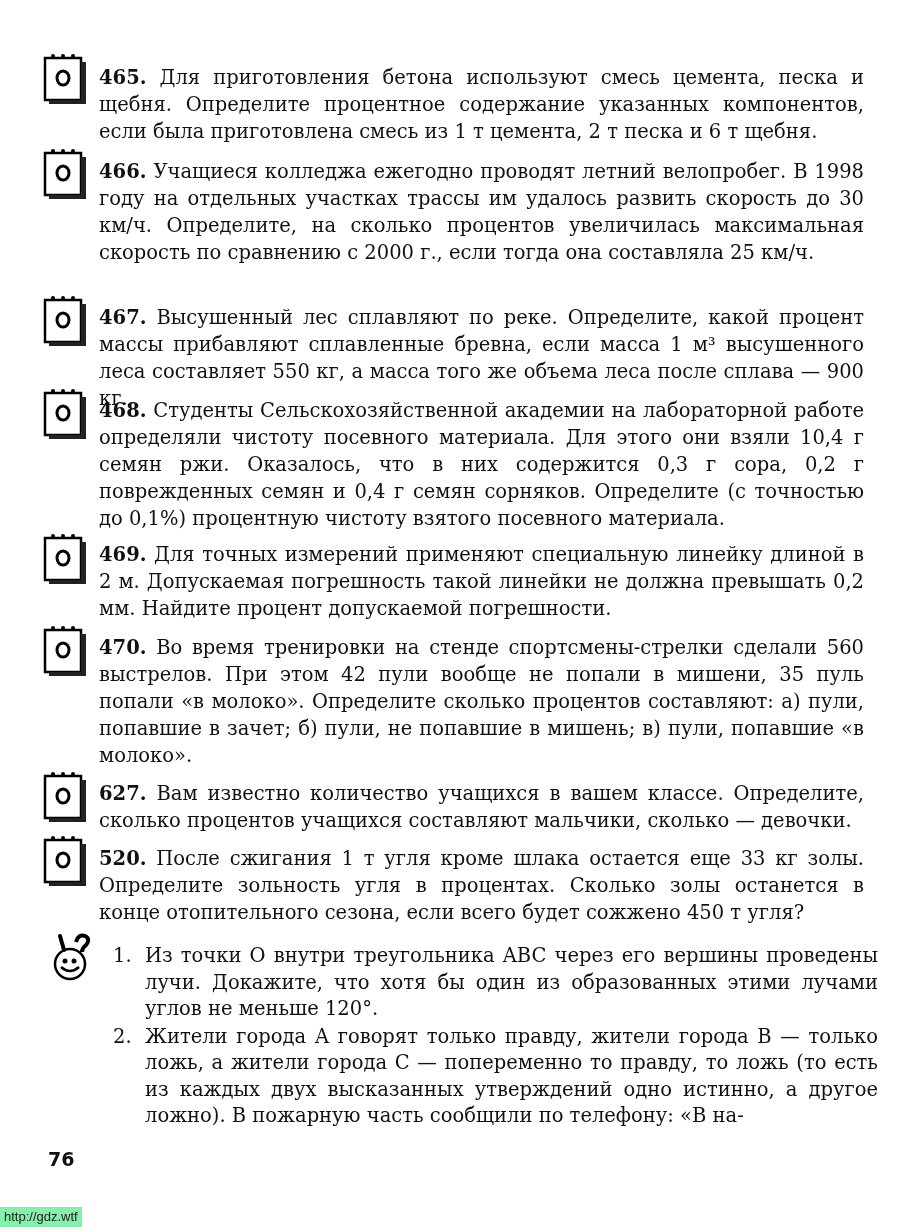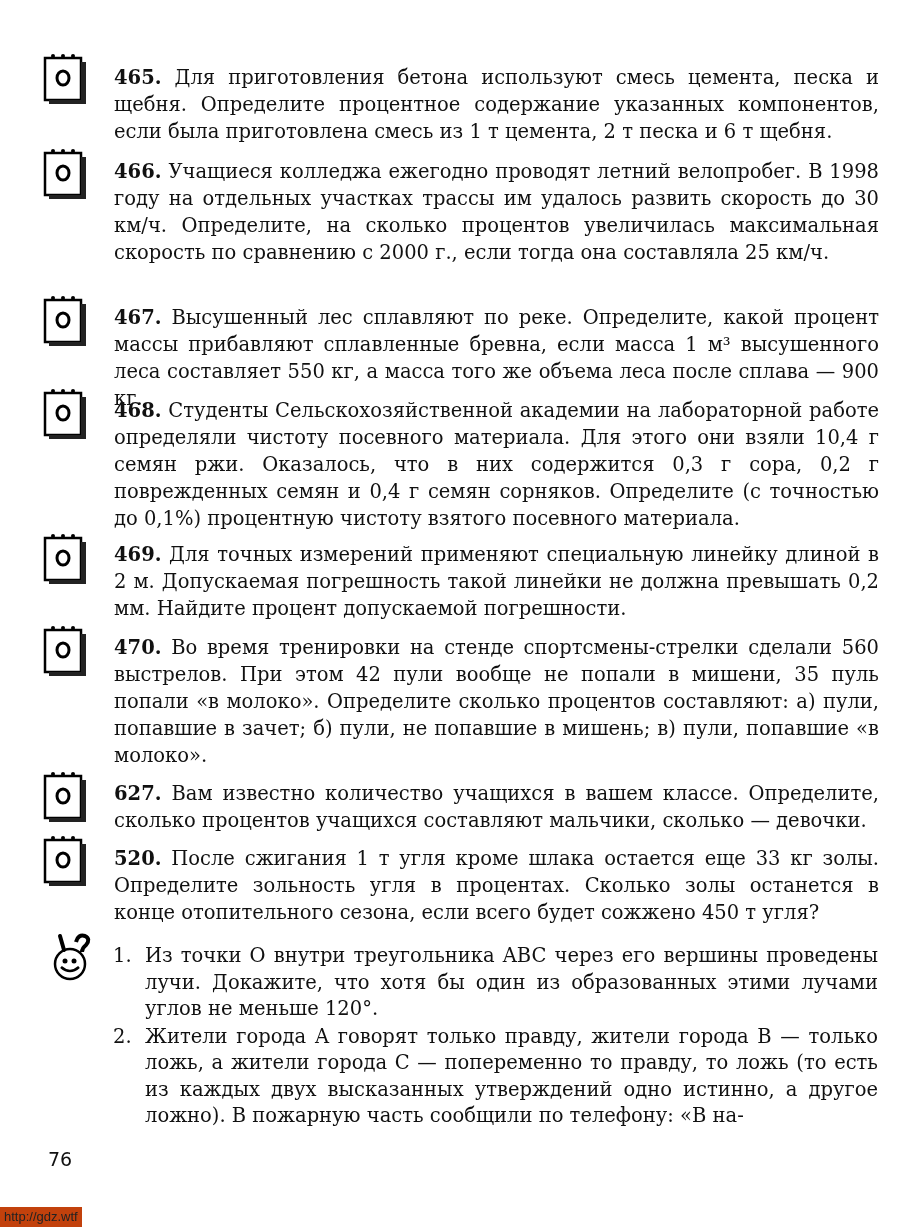--- a/index.html
+++ b/index.html
@@ -2,42 +2,42 @@
 <html><head>
 <meta charset="utf-8">
 <style>
   html, body { margin: 0; padding: 0; background: #ffffff; }
   body {
     width: 922px; height: 1227px; position: relative; overflow: hidden;
     font-family: "DejaVu Serif", "Liberation Serif", serif;
     color: #111;
   }
   .problem {
-    position: absolute; left: 114px; width: 765px;
+    position: absolute; left: 99px; width: 765px;
     font-size: 19.5px; line-height: 27px;
     text-align: justify;
   }
   .problem .num { font-weight: bold; }
   .icon-note {
     position: absolute; left: 39px; width: 54px; height: 58px;
   }
   .logic-icon { position: absolute; left: 50px; width: 52px; height: 52px; }
   .logic-list {
     position: absolute; left: 113px; width: 765px; top: 943px;
     font-size: 19.5px; line-height: 26.5px; margin: 0; padding: 0; list-style: none;
   }
   .logic-list li { position: relative; padding-left: 32px; text-align: justify; margin-bottom: 1px; }
   .logic-list .ln { position: absolute; left: 0; top: 0; }
   .page-number {
     position: absolute; left: 48px; top: 1148px;
-    font-family: "DejaVu Sans", sans-serif; font-weight: normal; font-size: 19px;
+    font-family: "DejaVu Sans", sans-serif; font-weight: bold; font-size: 19px;
   }
   .watermark {
     position: absolute; left: 0; top: 1207px; height: 20px; padding: 0 4px;
-    background: #c2410c; font-family: "Liberation Sans", sans-serif; font-size: 13px;
+    background: #86efac; font-family: "Liberation Sans", sans-serif; font-size: 13px;
     line-height: 20px; color: #222;
   }
 </style>
 </head>
 <body>
 
 <svg class="icon-note" style="top:50px" viewBox="0 0 54 58">
     <rect x="6" y="8" width="36" height="42" fill="#fff" stroke="#000" stroke-width="2.5"></rect>
     <rect x="42" y="12" width="5" height="42" fill="#222"></rect>
     <rect x="10" y="50" width="37" height="4" fill="#222"></rect>

